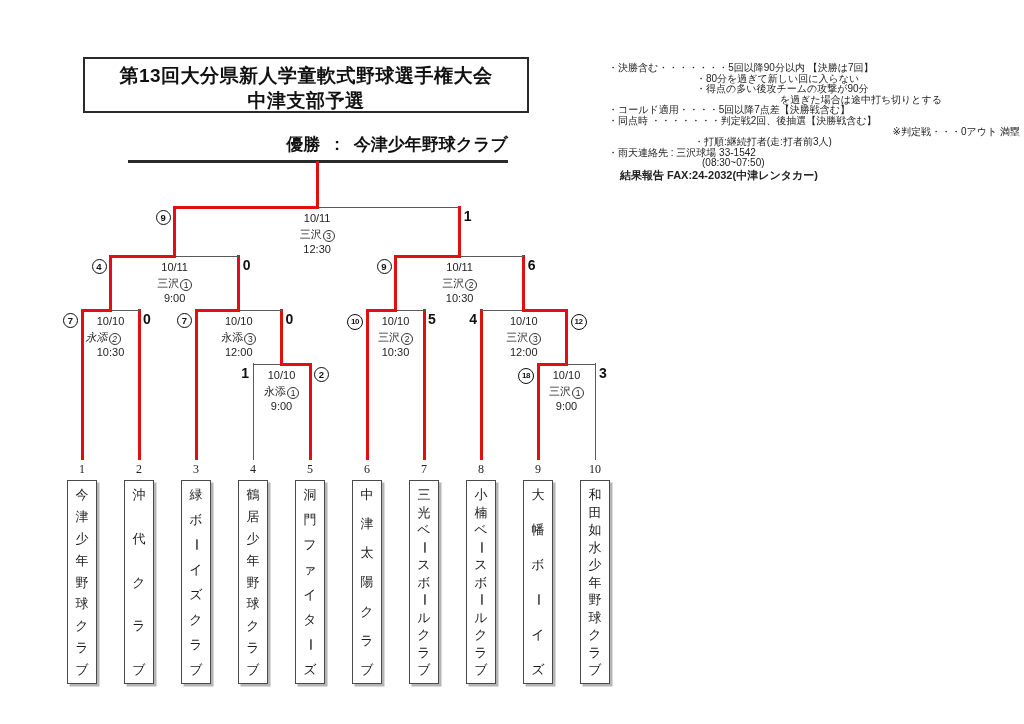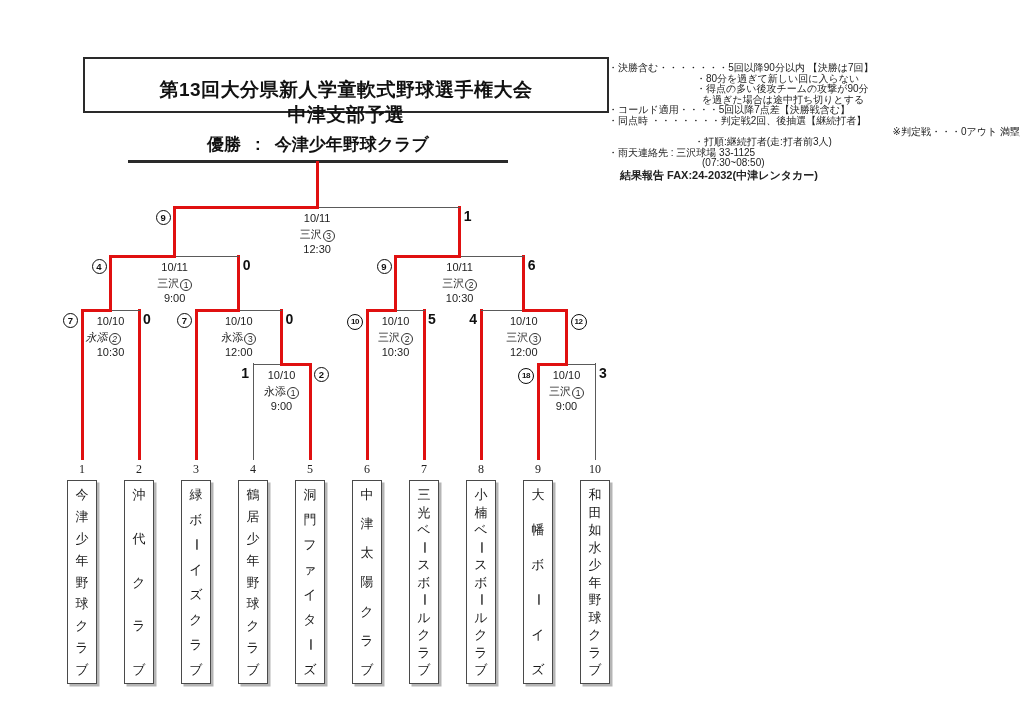--- a/index.html
+++ b/index.html
@@ -4,28 +4,28 @@
 <style>
   * { margin:0; padding:0; box-sizing:border-box; }
   html,body { background:#ffffff; }
   #sheet {
     position:relative; width:1024px; height:724px; background:#ffffff;
     font-family:"Liberation Sans","DejaVu Sans",sans-serif; color:#111;
     overflow:hidden;
   }
   
   #title-box {
-    position:absolute; left:83px; top:57px; width:526px; height:56px;
-    border:2px solid #2a2a2a; text-align:center; padding-top:18px;
+    position:absolute; left:83px; top:57px; width:446px; height:56px;
+    border:2px solid #2a2a2a; text-align:center; padding-top:4px;
     font-weight:bold; font-size:19px; line-height:25px; letter-spacing:0.5px;
   }
   
   #champion-row {
     position:absolute; left:128px; top:133px; width:380px; height:26px;
-    text-align:center; font-weight:bold; font-size:17px;
+    text-align:right; font-weight:bold; font-size:17px;
   }
   #champion-row .sep { margin:0 14px; }
   #champion-underline {
     position:absolute; left:128px; top:160px; width:380px; height:2.5px; background:#2a2a2a;
   }
   
   #rules { position:absolute; left:608px; top:63px; width:412px; font-size:10px; line-height:10.6px; color:#222; }
   #rules .rline { white-space:nowrap; }
   #rules .bold { font-weight:bold; font-size:11px; margin-top:1px; }
   
@@ -68,27 +68,27 @@
 
   <div id="champion-row">
     <span>優勝</span><span class="sep">:</span><span>今津少年野球クラブ</span>
   </div>
   <div id="champion-underline"></div>
 
   <div id="rules">
       <div class="rline" style="padding-left: 0px;">・決勝含む・・・・・・・5回以降90分以内 【決勝は7回】</div>
       <div class="rline" style="padding-left: 88px;">・80分を過ぎて新しい回に入らない</div>
       <div class="rline" style="padding-left: 88px;">・得点の多い後攻チームの攻撃が90分</div>
-      <div class="rline" style="padding-left: 94px;">を過ぎた場合は途中打ち切りとする</div>
+      <div class="rline" style="padding-left: 94px; text-align: center;">を過ぎた場合は途中打ち切りとする</div>
       <div class="rline" style="padding-left: 0px;">・コールド適用・・・・5回以降7点差【決勝戦含む】</div>
-      <div class="rline" style="padding-left: 0px;">・同点時 ・・・・・・・判定戦2回、後抽選【継続打者】</div>
+      <div class="rline" style="padding-left: 0px;">・同点時 ・・・・・・・判定戦2回、後抽選【決勝戦含む】</div>
       <div class="rline" style="padding-left: 72px; text-align: right;">※判定戦・・・0アウト 満塁</div>
       <div class="rline" style="padding-left: 86px;">・打順:継続打者(走:打者前3人)</div>
-      <div class="rline" style="padding-left: 0px;">・雨天連絡先 : 三沢球場 33-1125</div>
-      <div class="rline" style="padding-left: 94px;">(07:30~08:50)</div>
+      <div class="rline" style="padding-left: 0px;">・雨天連絡先 : 三沢球場 33-1542</div>
+      <div class="rline" style="padding-left: 94px;">(08:30~07:50)</div>
       <div class="rline bold" style="padding-left: 12px;">結果報告 FAX:24-2032(中津レンタカー)</div>
     </div>
 
   <div id="bracket">
       <div class="bl" style="left: 80.5px; top: 309px; width: 3px; height: 151px; background: rgb(224, 16, 16);"></div>
       <div class="tnum" style="left: 71px; top: 462px;">1</div>
       <div class="tbox" style="left: 67px; top: 480px;">
         <span class="ch">今</span>
         <span class="ch">津</span>
         <span class="ch">少</span>

